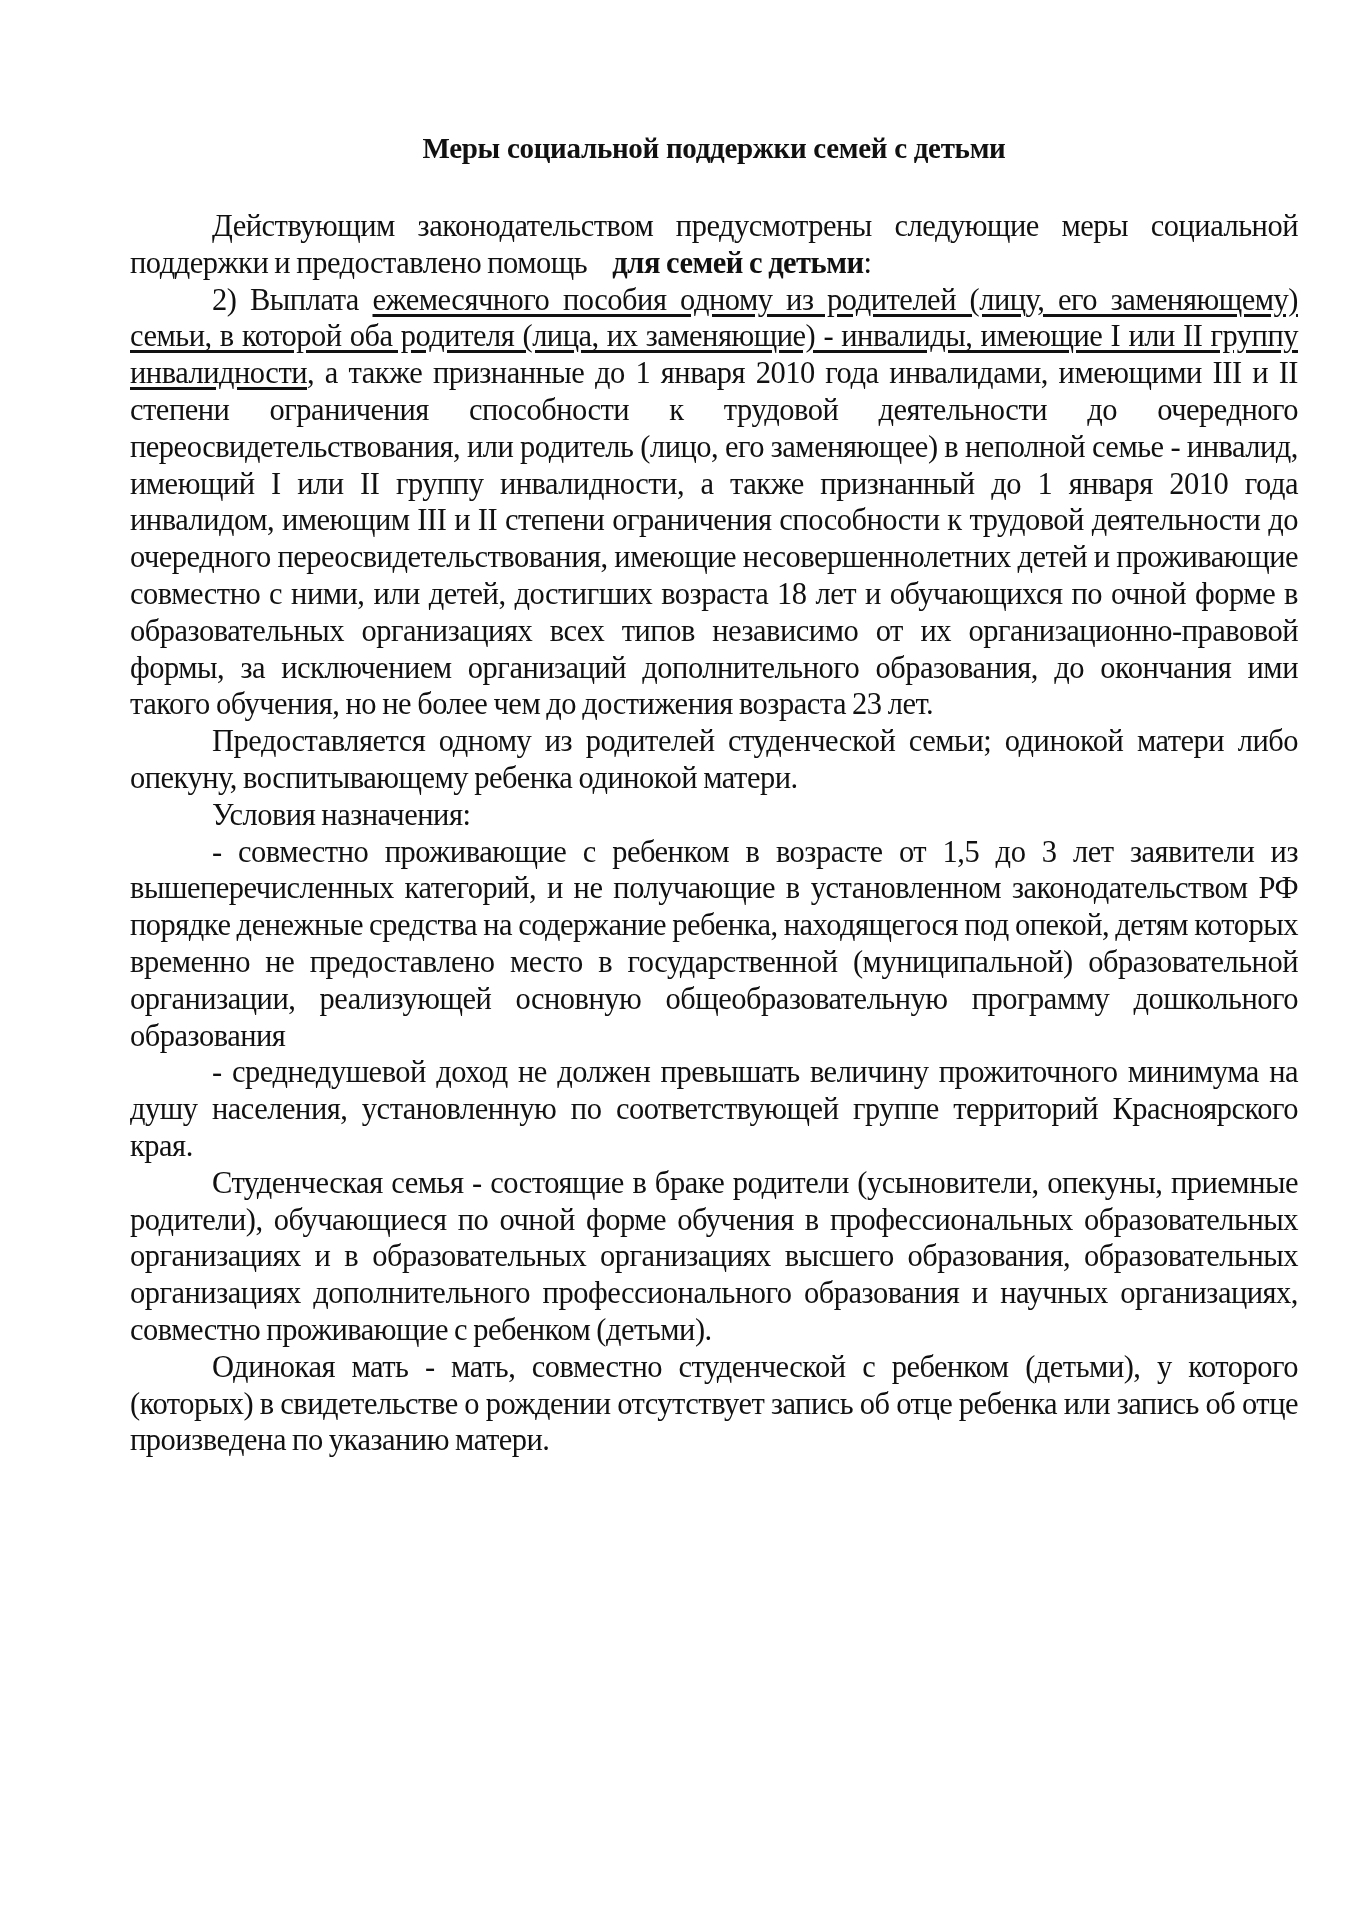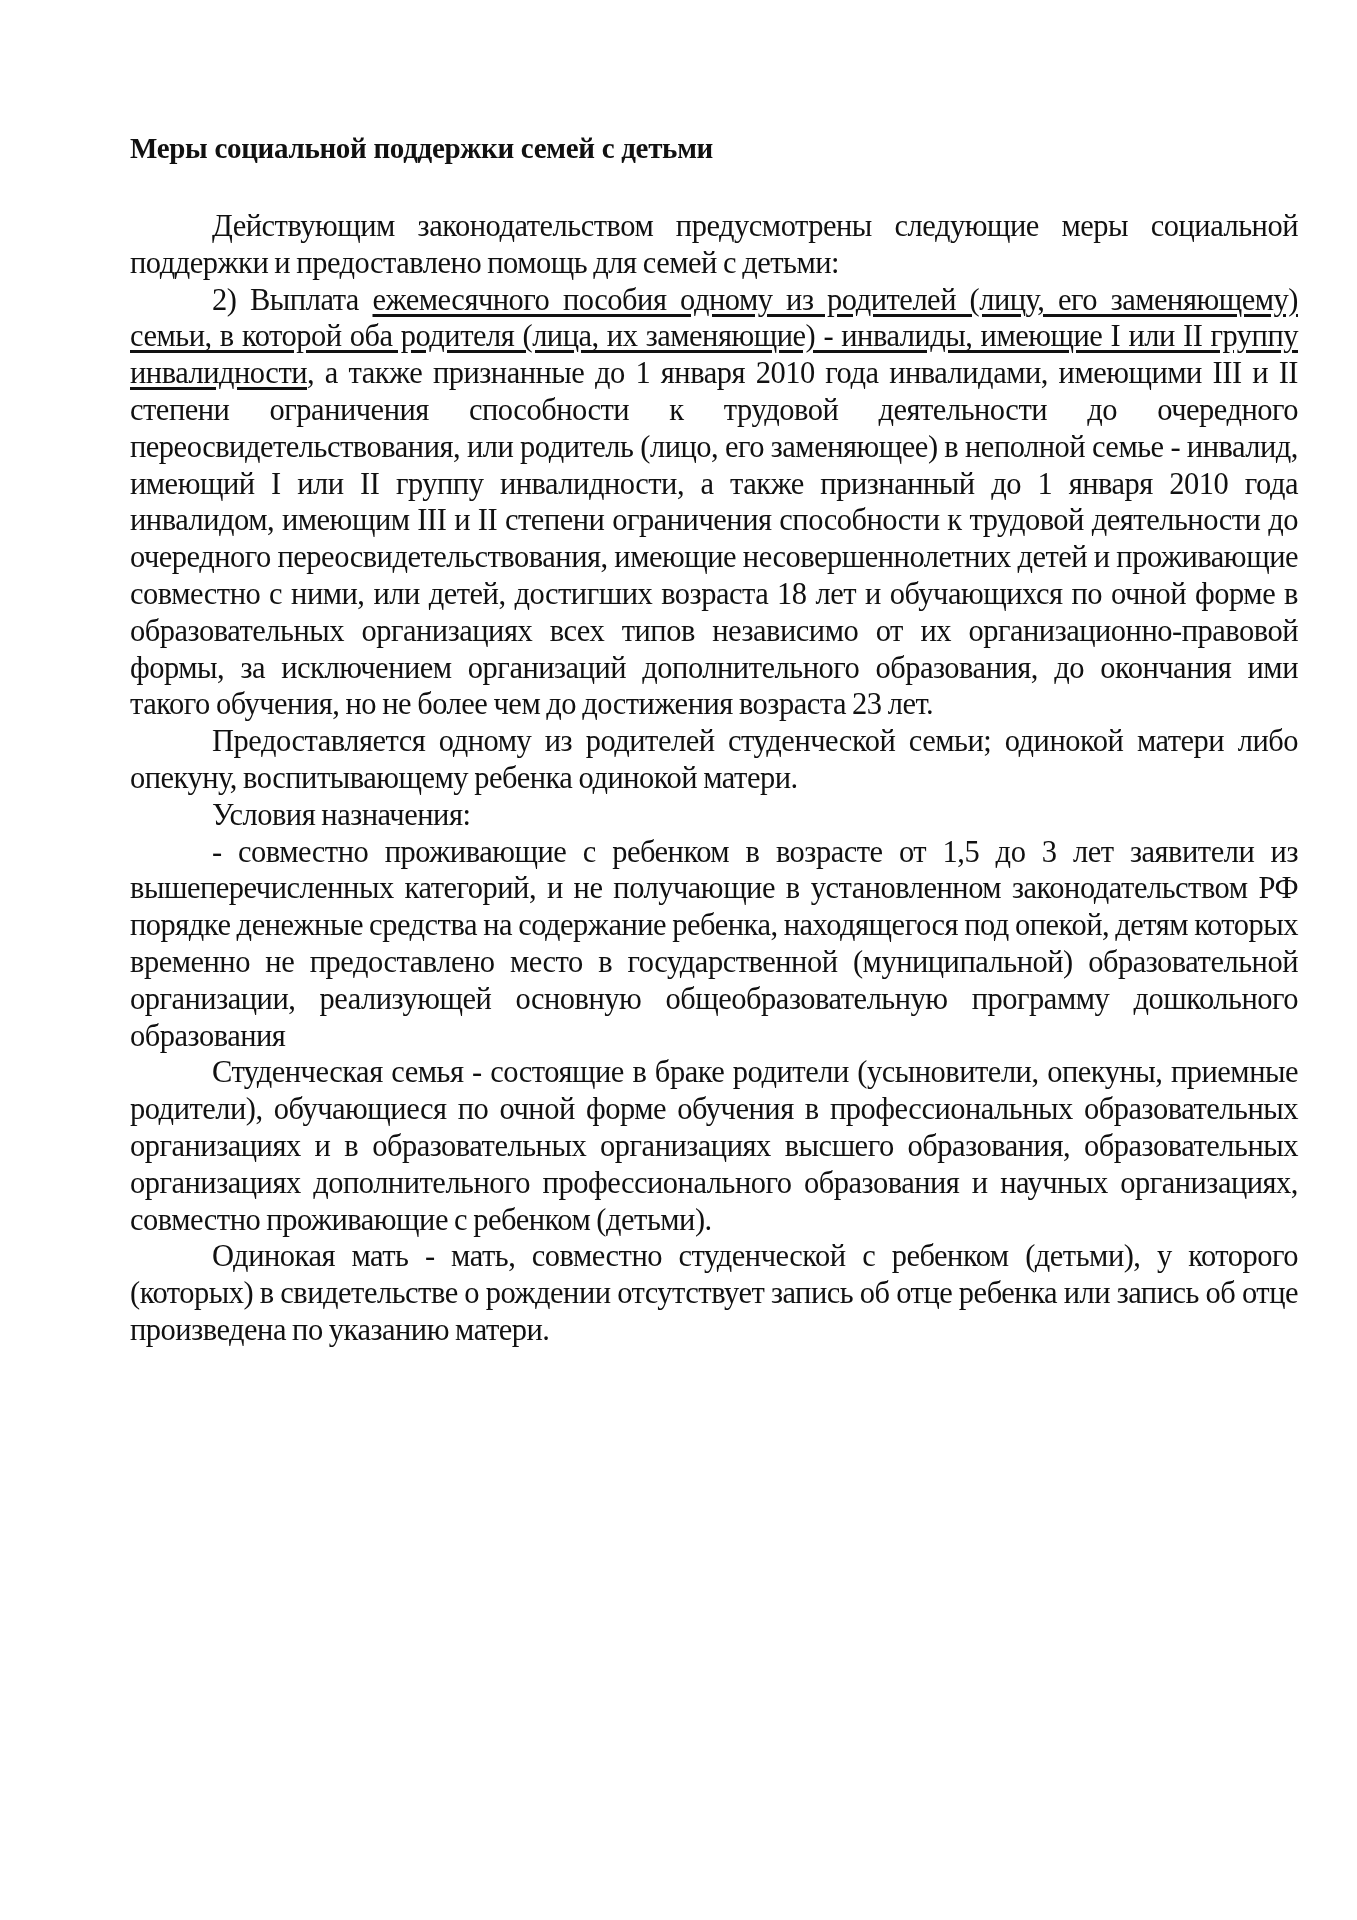--- a/index.html
+++ b/index.html
@@ -5,46 +5,47 @@
     html, body { margin: 0; padding: 0; background: #ffffff; }
     body {
       width: 1357px; height: 1920px; overflow: hidden; position: relative;
       font-family: "Liberation Serif", "DejaVu Serif", serif;
       color: #111111;
     }
     .page {
       position: absolute; left: 130px; top: 130px; width: 1168px;
     }
     .title {
-      font-weight: bold; font-size: 29px;
+      text-align: center; font-weight: bold; font-size: 29px;
       line-height: 36px; margin: 0 0 42px 0; letter-spacing: -0.3px;
     }
     p {
       margin: 0; font-size: 30.5px; line-height: 36.8px;
       text-align: justify; text-indent: 82px; letter-spacing: -0.5px;
       word-spacing: -1px;
     }
-    .b { font-weight: normal; }
+    .b { font-weight: bold; margin-left: 19px; }
     .u { text-decoration: underline; text-underline-offset: 4px; }
   </style>
 </head>
 <body>
 
 <div class="page">
   <div class="title">Меры социальной поддержки семей с детьми</div>
 
   <p><span>Действующим законодательством предусмотрены следующие меры социальной поддержки и предоставлено помощь </span><span class="b">для семей с детьми</span><span>:</span></p>
 
 
   <p><span>2) Выплата </span><span class="u">ежемесячного пособия одному из родителей (лицу, его заменяющему) семьи, в которой оба родителя (лица, их заменяющие) - инвалиды, имеющие I или II группу инвалидности</span><span>, а также признанные до 1 января 2010 года инвалидами, имеющими III и II степени ограничения способности к трудовой деятельности до очередного переосвидетельствования, или родитель (лицо, его заменяющее) в неполной семье - инвалид, имеющий I или II группу инвалидности, а также признанный до 1 января 2010 года инвалидом, имеющим III и II степени ограничения способности к трудовой деятельности до очередного переосвидетельствования, имеющие несовершеннолетних детей и проживающие совместно с ними, или детей, достигших возраста 18 лет и обучающихся по очной форме в образовательных организациях всех типов независимо от их организационно-правовой формы, за исключением организаций дополнительного образования, до окончания ими такого обучения, но не более чем до достижения возраста 23 лет.</span></p>
 
 
   <p>Предоставляется одному из родителей студенческой семьи; одинокой матери либо опекуну, воспитывающему ребенка одинокой матери.</p>
 
   <p>Условия назначения:</p>
 
   <p>- совместно проживающие с ребенком в возрасте от 1,5 до 3 лет заявители из вышеперечисленных категорий, и не получающие в установленном законодательством РФ порядке денежные средства на содержание ребенка, находящегося под опекой, детям которых временно не предоставлено место в государственной (муниципальной) образовательной организации, реализующей основную общеобразовательную программу дошкольного образования</p>
 
+  <p>- среднедушевой доход не должен превышать величину прожиточного минимума на душу населения, установленную по соответствующей группе территорий Красноярского края.</p>
 
   <p>Студенческая семья - состоящие в браке родители (усыновители, опекуны, приемные родители), обучающиеся по очной форме обучения в профессиональных образовательных организациях и в образовательных организациях высшего образования, образовательных организациях дополнительного профессионального образования и научных организациях, совместно проживающие с ребенком (детьми).</p>
 
   <p>Одинокая мать - мать, совместно студенческой с ребенком (детьми), у которого (которых) в свидетельстве о рождении отсутствует запись об отце ребенка или запись об отце произведена по указанию матери.</p>
 </div>
 
 </body></html>

